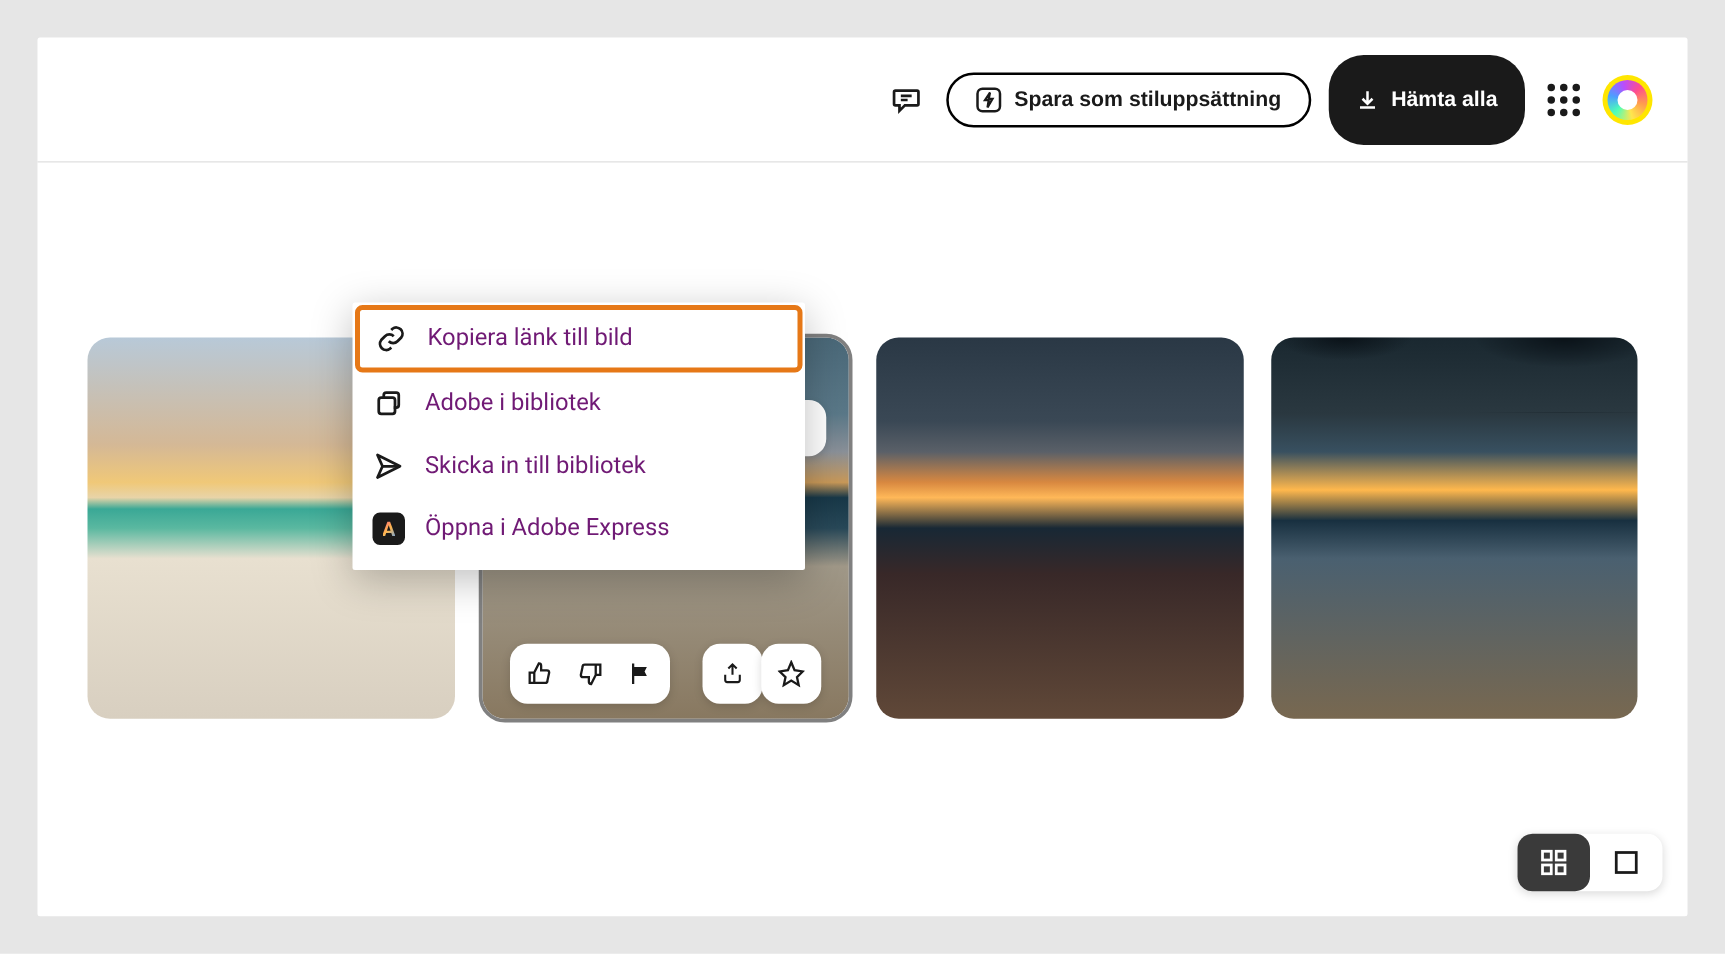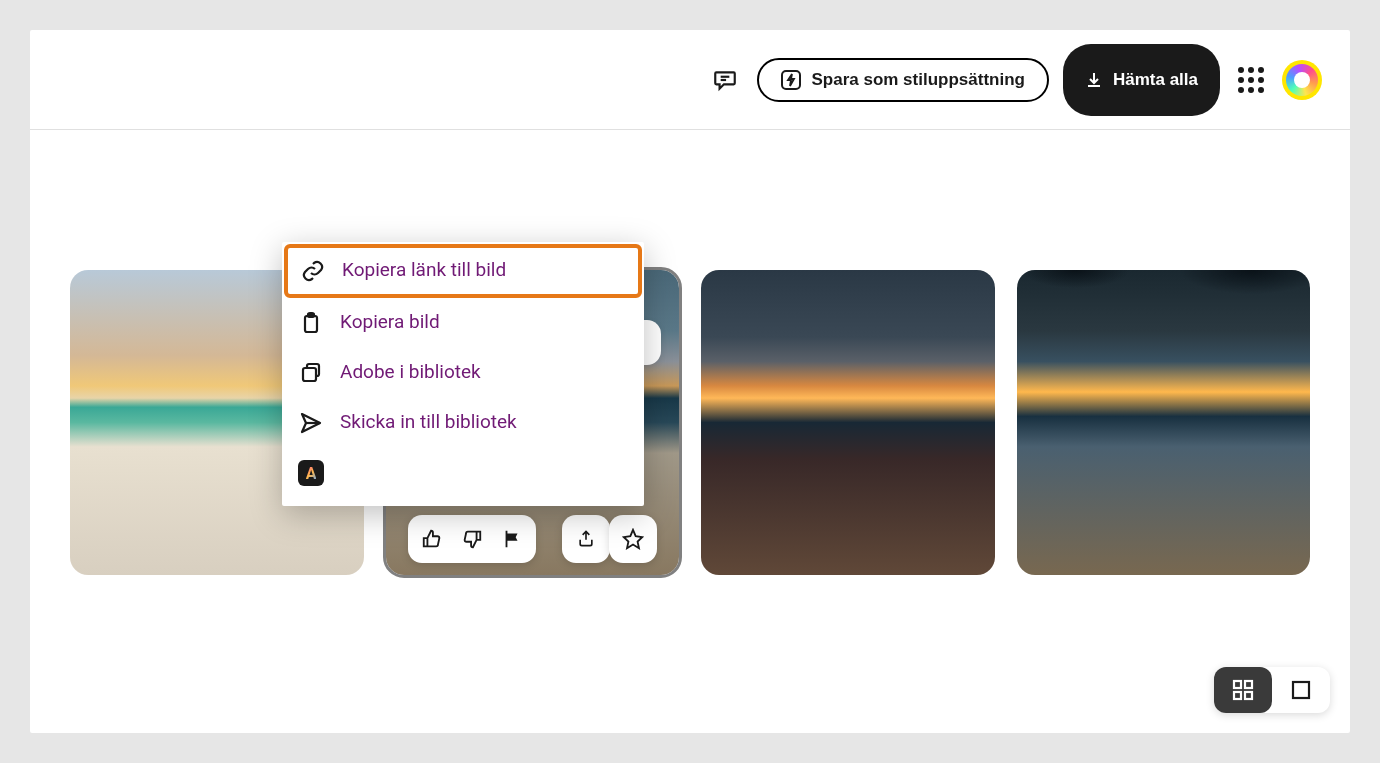--- a/index.html
+++ b/index.html
@@ -378,49 +378,40 @@
         <svg width="24" height="24" viewBox="0 0 24 24" fill="none" stroke="#1a1a1a" stroke-width="2.2">
           <path d="M10 14a5 5 0 0 0 7 0l3-3a5 5 0 0 0-7-7l-1 1"></path>
           <path d="M14 10a5 5 0 0 0-7 0l-3 3a5 5 0 0 0 7 7l1-1"></path>
         </svg>
       </span>
       <span>Kopiera länk till bild</span>
     </div>
     <div class="context-menu-item">
       <span class="menu-icon">
         <svg width="24" height="24" viewBox="0 0 24 24" fill="none" stroke="#1a1a1a" stroke-width="2.2">
-          <rect x="6" y="5" width="12" height="16" rx="2"></rect>
-          <path d="M9 5V4a2 2 0 0 1 2-2h2a2 2 0 0 1 2 2v1"></path>
-          <rect x="9" y="3" width="6" height="3" rx="1"></rect>
-        </svg>
-      </span>
-      <span>Kopiera bild</span>
-    </div>
-    <div class="context-menu-item">
-      <span class="menu-icon">
-        <svg width="24" height="24" viewBox="0 0 24 24" fill="none" stroke="#1a1a1a" stroke-width="2.2">
           <rect x="4" y="7" width="13" height="13" rx="2"></rect>
           <path d="M8 7V5a2 2 0 0 1 2-2h8a2 2 0 0 1 2 2v8a2 2 0 0 1-2 2h-2"></path>
         </svg>
       </span>
       <span>Adobe i bibliotek</span>
     </div>
     <div class="context-menu-item">
       <span class="menu-icon">
         <svg width="24" height="24" viewBox="0 0 24 24" fill="none" stroke="#1a1a1a" stroke-width="2.2" stroke-linejoin="round">
           <path d="M3 3l18 9-18 9 4-9z"></path>
           <line x1="7" y1="12" x2="21" y2="12"></line>
         </svg>
       </span>
       <span>Skicka in till bibliotek</span>
     </div>
     <div class="context-menu-item">
       <span class="menu-icon">
         <span class="adobe-icon"></span>
       </span>
+      <span>Öppna i Adobe Express</span>
     </div>
   </div>
 
   <div class="view-toggle">
     <div class="toggle-opt active">
       <svg width="22" height="22" viewBox="0 0 22 22" fill="none" stroke="#fff" stroke-width="2.2">
         <rect x="2" y="2" width="7" height="7"></rect>
         <rect x="13" y="2" width="7" height="7"></rect>
         <rect x="2" y="13" width="7" height="7"></rect>
         <rect x="13" y="13" width="7" height="7"></rect>

